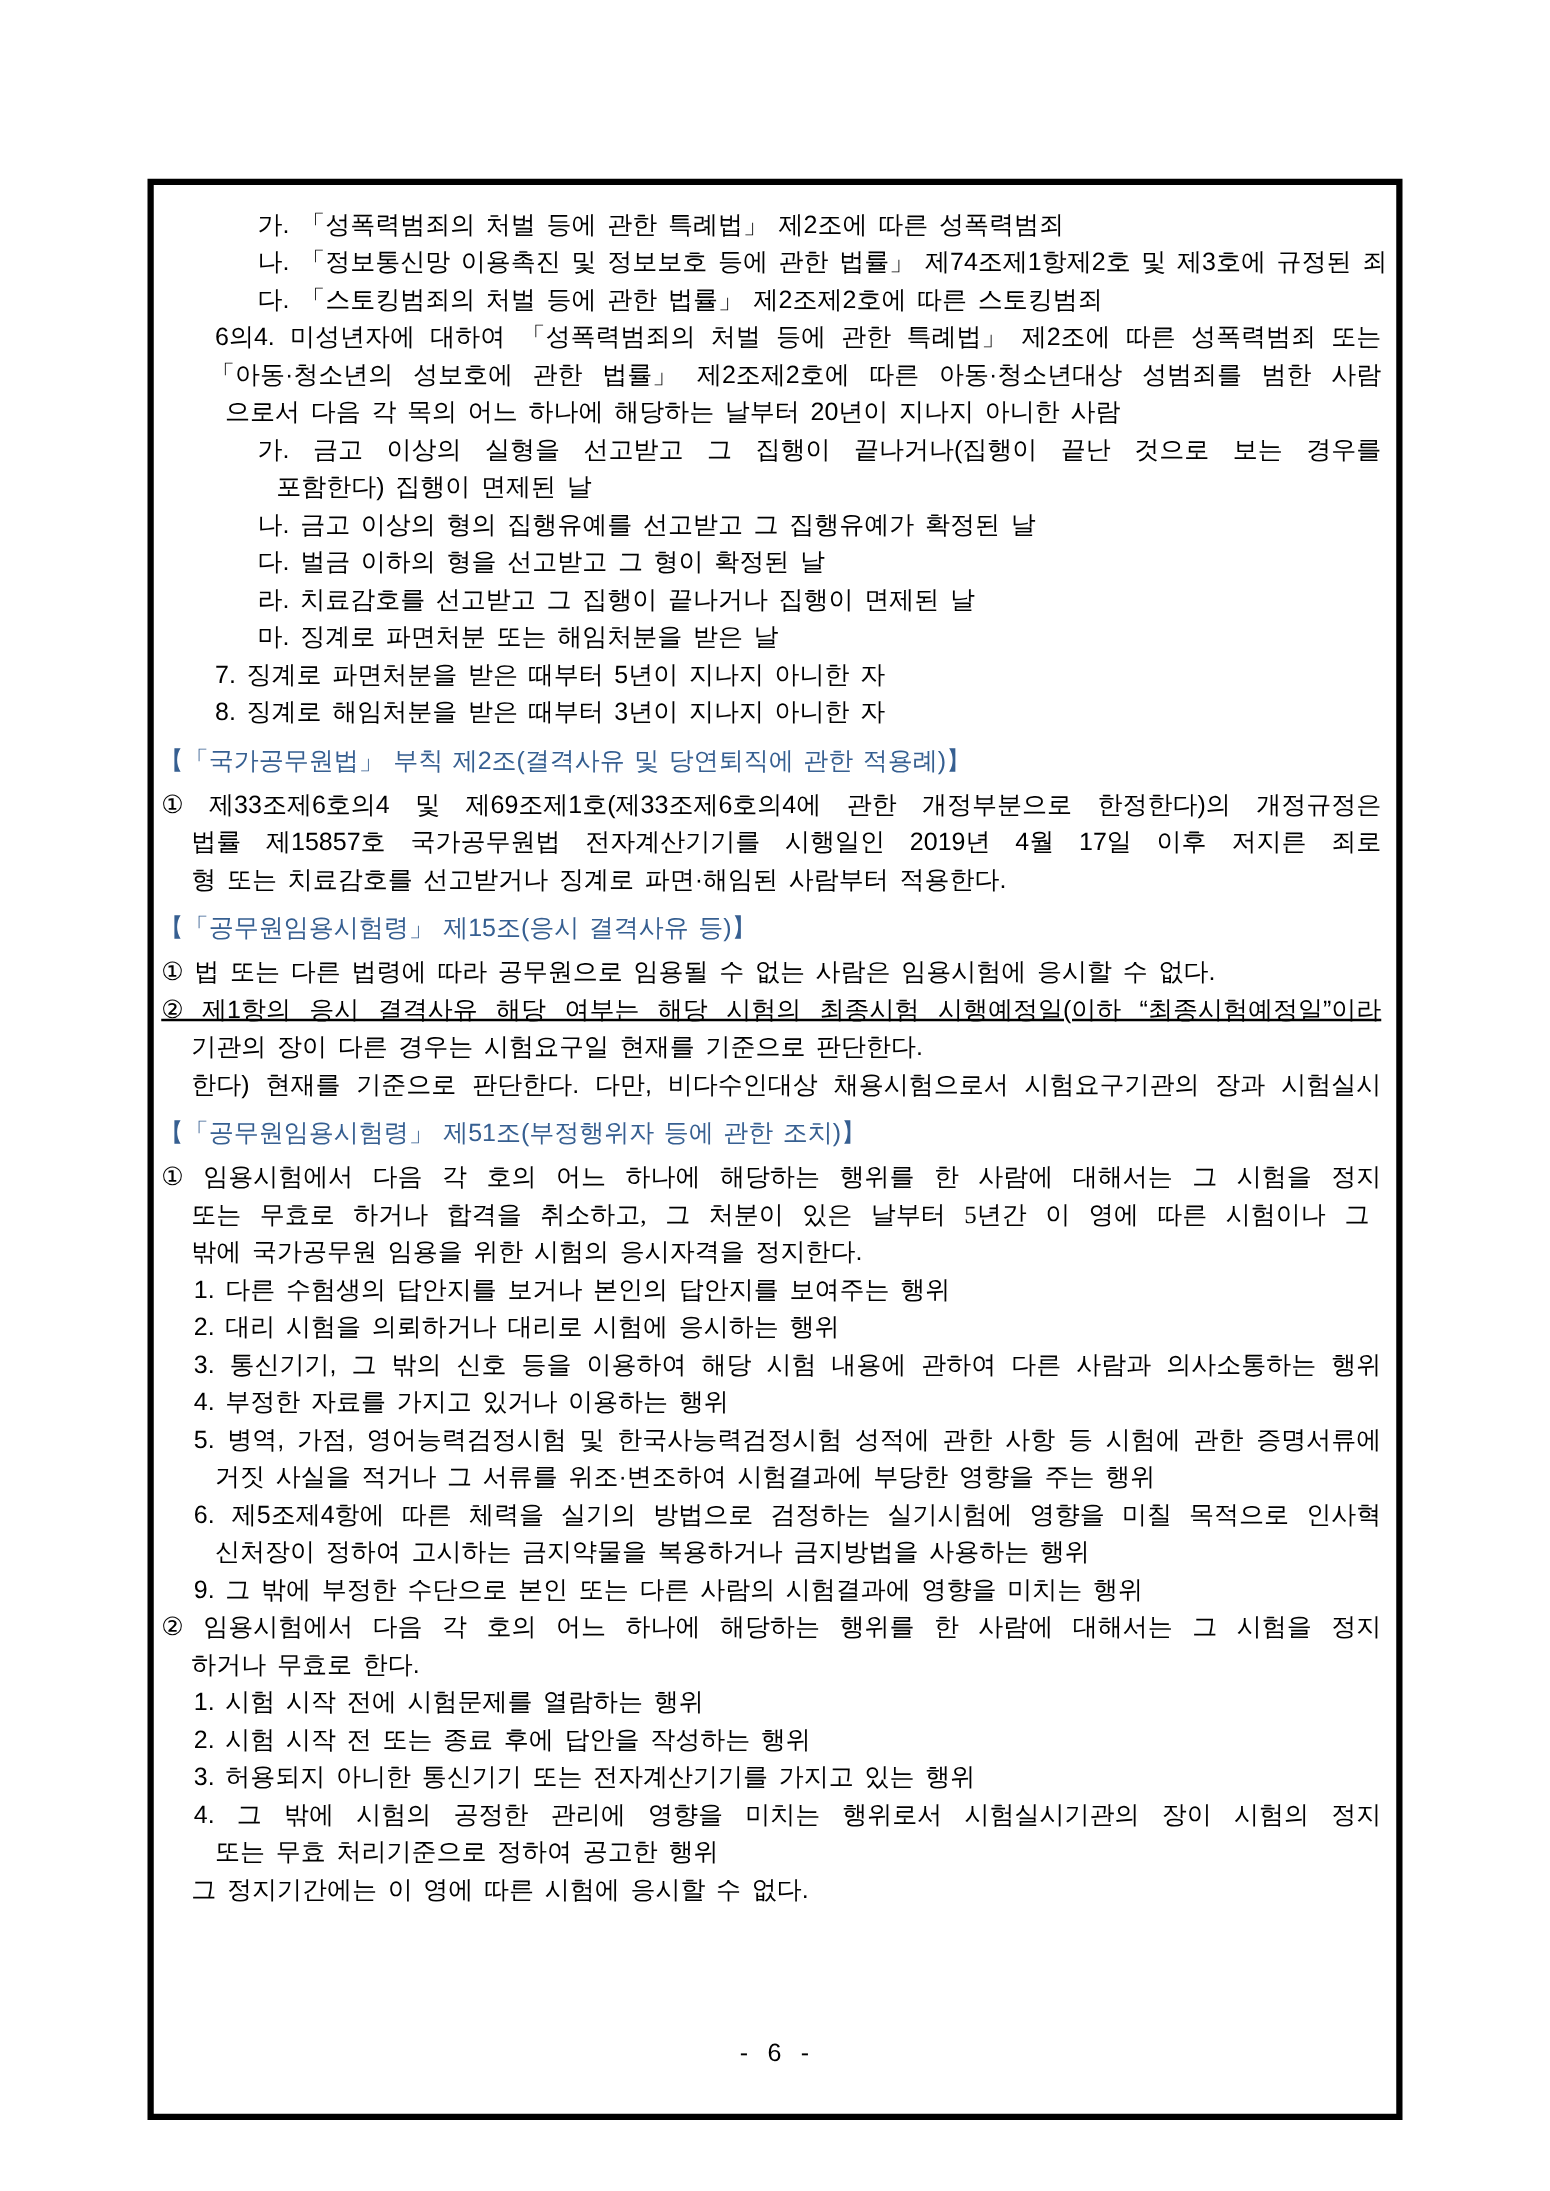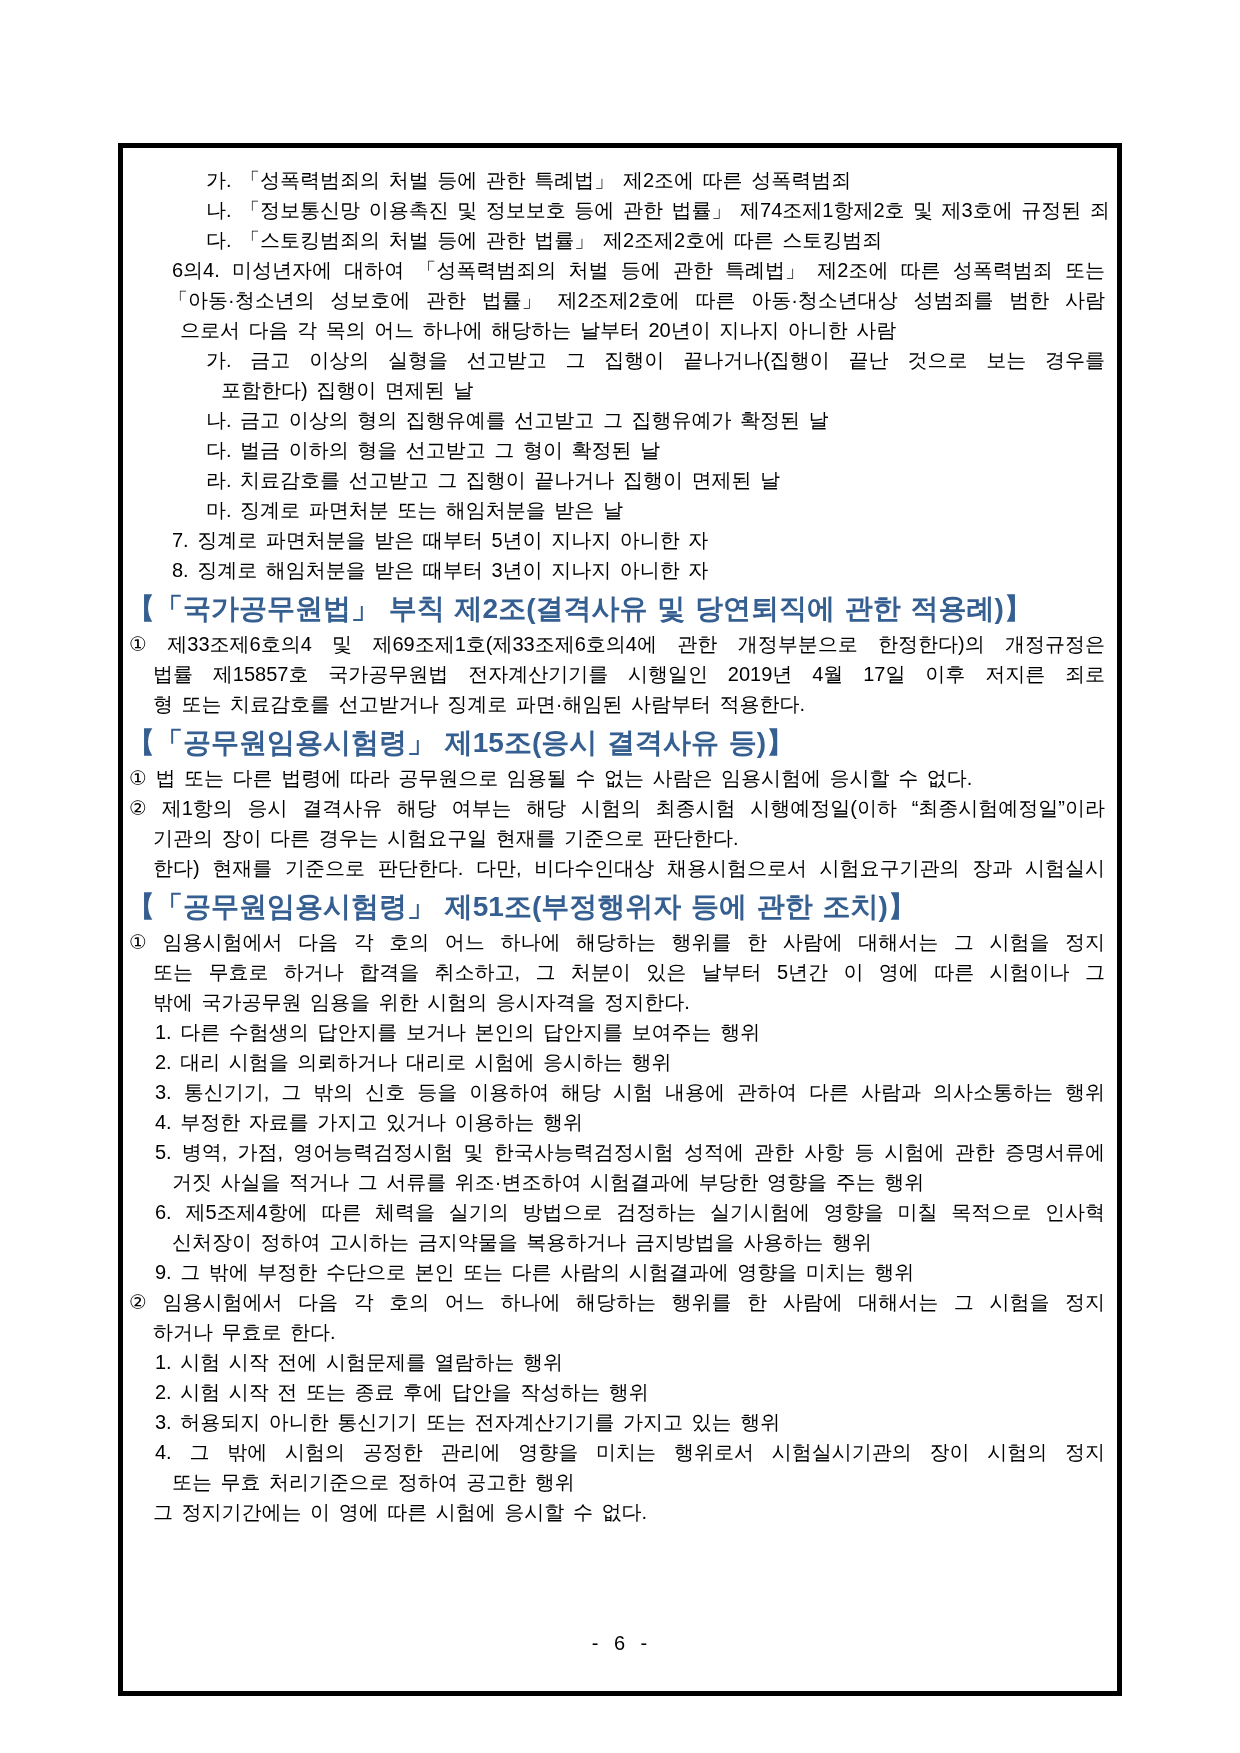--- a/index.html
+++ b/index.html
@@ -12,21 +12,21 @@
     position:absolute;left:118px;top:143px;width:1004px;height:1553px;
     border:5px solid var(--border-color,#000);
     box-sizing:border-box;overflow:hidden;background:#fff;
   }
   .content{padding:17px 12px 0 0;}
   .line{
     font-size:20px;line-height:30px;white-space:nowrap;
     word-spacing:3px;color:var(--text-color,#000);
   }
   .line.heading{
-    font-size:28px;font-weight:bold;margin:9px 0 5px;
+    font-size:20px;font-weight:normal;margin:9px 0 5px;
     color:var(--heading-color,#365f91);word-spacing:2px;
   }
   
   .ind-h  {padding-left:4px;}
   .ind-c  {padding-left:6px;}
   .ind-cc {padding-left:30px;}
   .ind-n  {padding-left:32px;}
   .ind-nc {padding-left:49px;}
   .ind-t  {padding-left:49px;}
   .ind-ta {padding-left:45px;}
@@ -58,26 +58,26 @@
         <div class="line ind-g"><span>라. 치료감호를 선고받고 그 집행이 끝나거나 집행이 면제된 날</span></div>
         <div class="line ind-g"><span>마. 징계로 파면처분 또는 해임처분을 받은 날</span></div>
         <div class="line ind-t"><span>7. 징계로 파면처분을 받은 때부터 5년이 지나지 아니한 자</span></div>
         <div class="line ind-t"><span>8. 징계로 해임처분을 받은 때부터 3년이 지나지 아니한 자</span></div>
         <div class="line ind-h heading"><span>【「국가공무원법」 부칙 제2조(결격사유 및 당연퇴직에 관한 적용례)】</span></div>
         <div class="line ind-c fill"><span style="word-spacing: 14.7857px;">① 제33조제6호의4 및 제69조제1호(제33조제6호의4에 관한 개정부분으로 한정한다)의 개정규정은</span></div>
         <div class="line ind-cc fill"><span style="word-spacing: 14.2953px;">법률 제15857호 국가공무원법 전자계산기기를 시행일인 2019년 4월 17일 이후 저지른 죄로</span></div>
         <div class="line ind-cc"><span>형 또는 치료감호를 선고받거나 징계로 파면·해임된 사람부터 적용한다.</span></div>
         <div class="line ind-h heading"><span>【「공무원임용시험령」 제15조(응시 결격사유 등)】</span></div>
         <div class="line ind-c"><span>① 법 또는 다른 법령에 따라 공무원으로 임용될 수 없는 사람은 임용시험에 응시할 수 없다.</span></div>
-        <div class="line ind-c fill"><span style="word-spacing: 9.13906px;">② 제1항의 응시 결격사유 해당 여부는 해당 시험의 최종시험 시행예정일(이하 “최종시험예정일”이라</span></div>
+        <div class="line ind-c fill"><span style="word-spacing: 9.13906px; text-decoration: underline;">② 제1항의 응시 결격사유 해당 여부는 해당 시험의 최종시험 시행예정일(이하 “최종시험예정일”이라</span></div>
         <div class="line ind-cc"><span>기관의 장이 다른 경우는 시험요구일 현재를 기준으로 판단한다.</span></div>
         <div class="line ind-cc fill"><span style="word-spacing: 7.13368px;">한다) 현재를 기준으로 판단한다. 다만, 비다수인대상 채용시험으로서 시험요구기관의 장과 시험실시</span></div>
         <div class="line ind-h heading"><span>【「공무원임용시험령」 제51조(부정행위자 등에 관한 조치)】</span></div>
         <div class="line ind-c fill"><span style="word-spacing: 10.019px;">① 임용시험에서 다음 각 호의 어느 하나에 해당하는 행위를 한 사람에 대해서는 그 시험을 정지</span></div>
-        <div class="line ind-cc fill"><span style="word-spacing: 9.82254px;">또는 무효로 하거나 합격을 취소하고, 그 처분이 있은 날부터 5년간 이 영에 따른 시험이나 그</span></div>
+        <div class="line ind-cc fill"><span style="word-spacing: 9.82254px; font-family: Liberation Serif, serif;">또는 무효로 하거나 합격을 취소하고, 그 처분이 있은 날부터 5년간 이 영에 따른 시험이나 그</span></div>
         <div class="line ind-cc"><span>밖에 국가공무원 임용을 위한 시험의 응시자격을 정지한다.</span></div>
         <div class="line ind-n"><span>1. 다른 수험생의 답안지를 보거나 본인의 답안지를 보여주는 행위</span></div>
         <div class="line ind-n"><span>2. 대리 시험을 의뢰하거나 대리로 시험에 응시하는 행위</span></div>
         <div class="line ind-n fill"><span style="word-spacing: 6.42634px;">3. 통신기기, 그 밖의 신호 등을 이용하여 해당 시험 내용에 관하여 다른 사람과 의사소통하는 행위</span></div>
         <div class="line ind-n"><span>4. 부정한 자료를 가지고 있거나 이용하는 행위</span></div>
         <div class="line ind-n fill"><span style="word-spacing: 4.6263px;">5. 병역, 가점, 영어능력검정시험 및 한국사능력검정시험 성적에 관한 사항 등 시험에 관한 증명서류에</span></div>
         <div class="line ind-nc"><span>거짓 사실을 적거나 그 서류를 위조·변조하여 시험결과에 부당한 영향을 주는 행위</span></div>
         <div class="line ind-n fill"><span style="word-spacing: 8.17614px;">6. 제5조제4항에 따른 체력을 실기의 방법으로 검정하는 실기시험에 영향을 미칠 목적으로 인사혁</span></div>
         <div class="line ind-nc"><span>신처장이 정하여 고시하는 금지약물을 복용하거나 금지방법을 사용하는 행위</span></div>
         <div class="line ind-n"><span>9. 그 밖에 부정한 수단으로 본인 또는 다른 사람의 시험결과에 영향을 미치는 행위</span></div>

